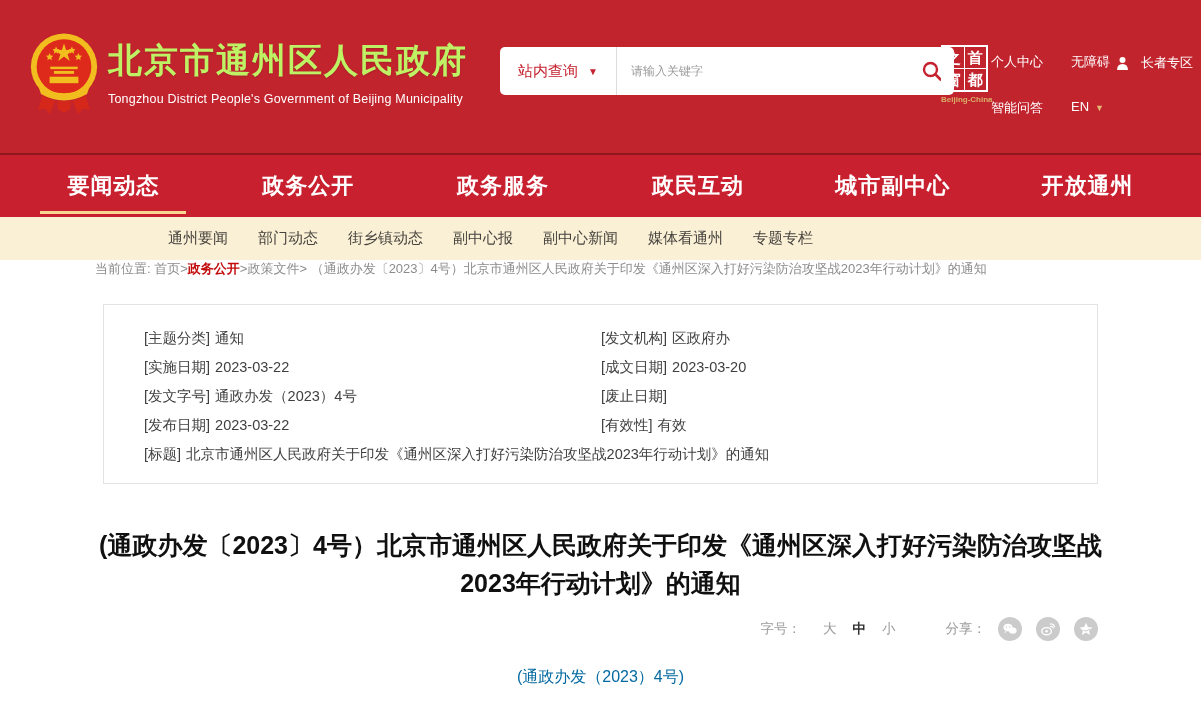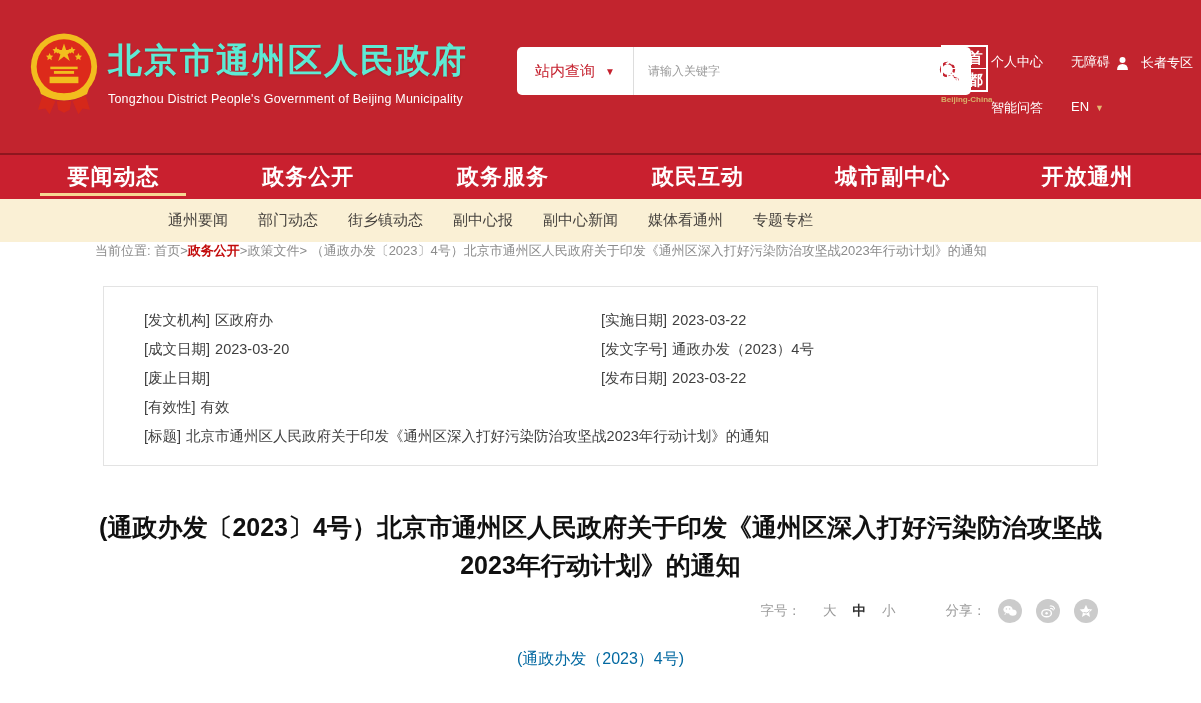--- a/index.html
+++ b/index.html
@@ -3,24 +3,24 @@
 <meta charset="utf-8">
 <style>
   * { margin:0; padding:0; box-sizing:border-box; }
   body { font-family:"Liberation Sans","DejaVu Sans",sans-serif; background:#fff; }
   .page { width:1201px; height:703px; overflow:hidden; background:#fff; position:relative; }
 
   
   .header { position:relative; height:153px; background:#c2242e; }
   .emblem { position:absolute; left:28px; top:28px; width:72px; height:96px; }
   .site-titles { position:absolute; left:108px; top:38px; }
-  .site-title { color:#5eead4; font-size:34px; font-weight:bold; letter-spacing:2px; text-shadow:0 1px 2px rgba(0,0,0,.15); }
+  .site-title { color:#bef264; font-size:34px; font-weight:bold; letter-spacing:2px; text-shadow:0 1px 2px rgba(0,0,0,.15); }
   .site-subtitle { color:#fff; font-size:12.5px; margin-top:8px; letter-spacing:.2px; }
 
-  .searchbar { position:absolute; left:517px; top:47px; width:454px; height:48px; background:#fff; border-radius:5px; display:flex; align-items:center; }
+  .searchbar { position:absolute; left:500px; top:47px; width:454px; height:48px; background:#fff; border-radius:5px; display:flex; align-items:center; }
   .search-scope { display:flex; align-items:center; gap:10px; padding:0 18px; color:#c5212e; font-size:15px; cursor:pointer; white-space:nowrap; }
   .scope-caret { color:#c5212e; font-size:10px; }
   .search-divider { width:1px; height:48px; background:#ddd; }
   .search-input { flex:1; border:none; outline:none; font-size:12px; padding:0 14px; color:#15803d; background:transparent; }
   .search-input::placeholder { color:#9b9b9b; }
   .search-btn { width:44px; height:48px; border:none; background:transparent; display:flex; align-items:center; justify-content:center; cursor:pointer; }
 
   .capital-logo { position:absolute; left:941px; top:45px; width:47px; text-align:center; }
   .capital-box { width:47px; height:47px; border:2px solid #fff; display:grid; grid-template-columns:1fr 1fr; grid-template-rows:1fr 1fr; }
   .capital-box span { color:#fff; font-size:15px; font-weight:bold; display:flex; align-items:center; justify-content:center; line-height:1; }
@@ -29,21 +29,21 @@
   .capital-box span:nth-child(3){ border-right:1.5px solid #fff; }
   .capital-caption { color:#d8b06a; font-size:8px; font-weight:bold; margin-top:3px; white-space:nowrap; }
 
   .quick-links { position:absolute; left:991px; top:53px; display:grid; grid-template-columns:auto auto; grid-column-gap:30px; grid-row-gap:14px;gap:28px; }
   .quick-link { color:#fff; font-size:13px; cursor:pointer; white-space:nowrap; }
   .en-caret { color:#e3b873; font-size:9px; margin-left:6px; }
 
   .senior-zone { position:absolute; right:8px; top:54px; display:flex; align-items:center; gap:11px; color:#fff; font-size:13px; cursor:pointer; }
 
   
-  .nav { height:46px; background:#c9202f; border-top:2px solid #8f161f; display:flex; align-items:stretch; padding:0 16px; }
+  .nav { height:64px; background:#c9202f; border-top:2px solid #8f161f; display:flex; align-items:stretch; padding:0 16px; }
   .nav-item { flex:1; display:flex; align-items:center; justify-content:center; color:#fff; font-size:22px; font-weight:bold; letter-spacing:1px; position:relative; cursor:pointer; }
   .nav-item.active::after { content:""; position:absolute; left:50%; transform:translateX(-50%); bottom:3px; width:146px; height:3px; background:#f6d793; }
 
   
   .subnav { height:43px; background:#faf0d5; display:flex; align-items:center; gap:30px; padding-left:168px; }
   .subnav-item { color:#46423e; font-size:15px; cursor:pointer; white-space:nowrap; }
 
   
   .breadcrumb { padding:0 20px 10px 95px; font-size:13px; color:#8c8c8c; white-space:nowrap; overflow:hidden; }
   .breadcrumb .crumb { color:#8c8c8c; cursor:pointer; }
@@ -171,20 +171,21 @@
     <span class="subnav-item">专题专栏</span>
   </div>
 
   <div class="breadcrumb">
     <span>当前位置: </span>
     <span class="crumb">首页</span><span class="sep">&gt;</span><span class="crumb hl">政务公开</span><span class="sep">&gt;</span><span class="crumb">政策文件</span><span class="sep">&gt;</span><span> （通政办发〔2023〕4号）北京市通州区人民政府关于印发《通州区深入打好污染防治攻坚战2023年行动计划》的通知</span>
   </div>
 
   <div class="doc-meta">
     <div class="meta-grid">
+      <div class="meta-cell"><span>[主题分类]</span><span class="val">通知</span></div>
       <div class="meta-cell"><span>[发文机构]</span><span class="val">区政府办</span></div>
       <div class="meta-cell"><span>[实施日期]</span><span class="val">2023-03-22</span></div>
       <div class="meta-cell"><span>[成文日期]</span><span class="val">2023-03-20</span></div>
       <div class="meta-cell"><span>[发文字号]</span><span class="val">通政办发（2023）4号</span></div>
       <div class="meta-cell"><span>[废止日期]</span><span class="val"></span></div>
       <div class="meta-cell"><span>[发布日期]</span><span class="val">2023-03-22</span></div>
       <div class="meta-cell"><span>[有效性]</span><span class="val">有效</span></div>
       <div class="meta-cell meta-full"><span>[标题]</span><span class="val">北京市通州区人民政府关于印发《通州区深入打好污染防治攻坚战2023年行动计划》的通知</span></div>
     </div>
   </div>

